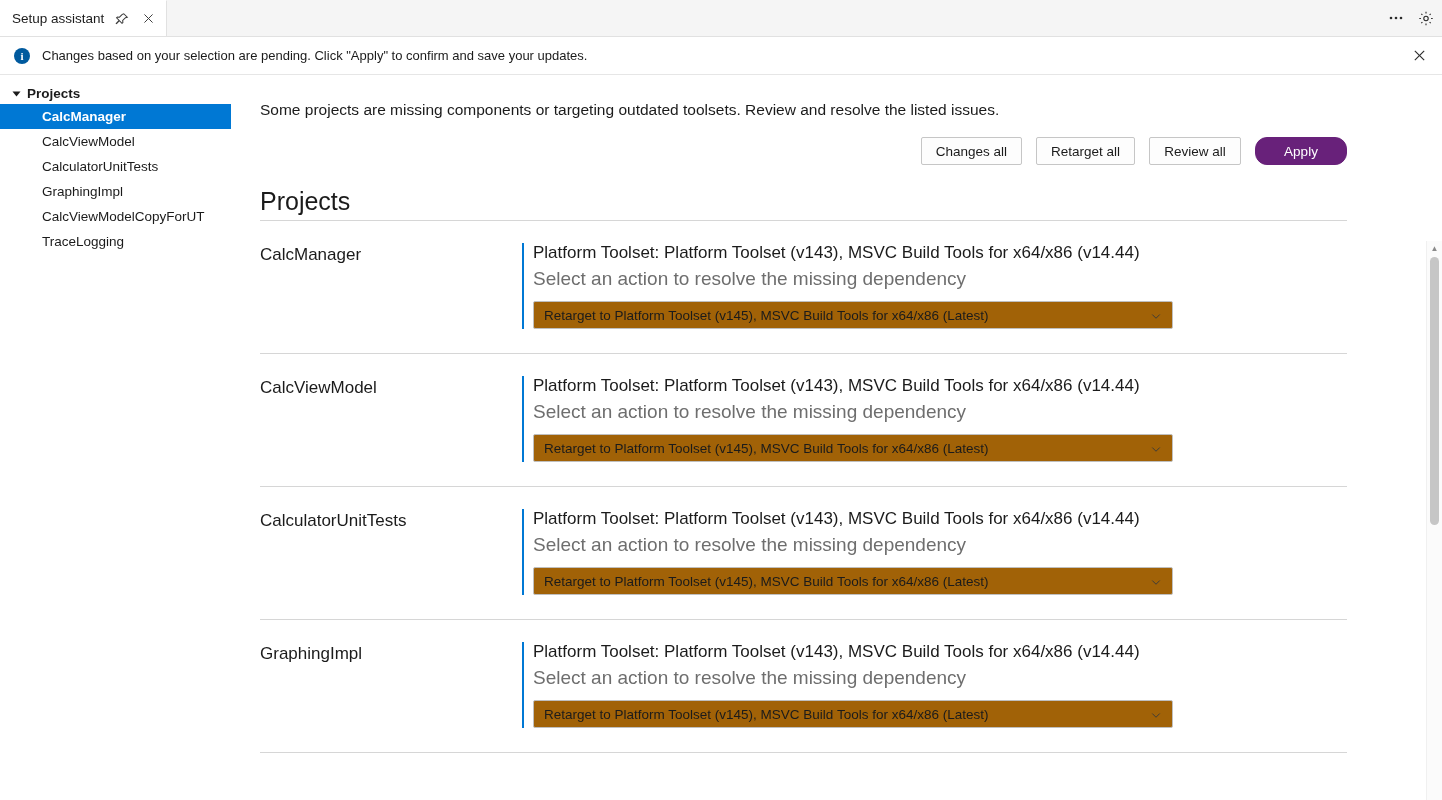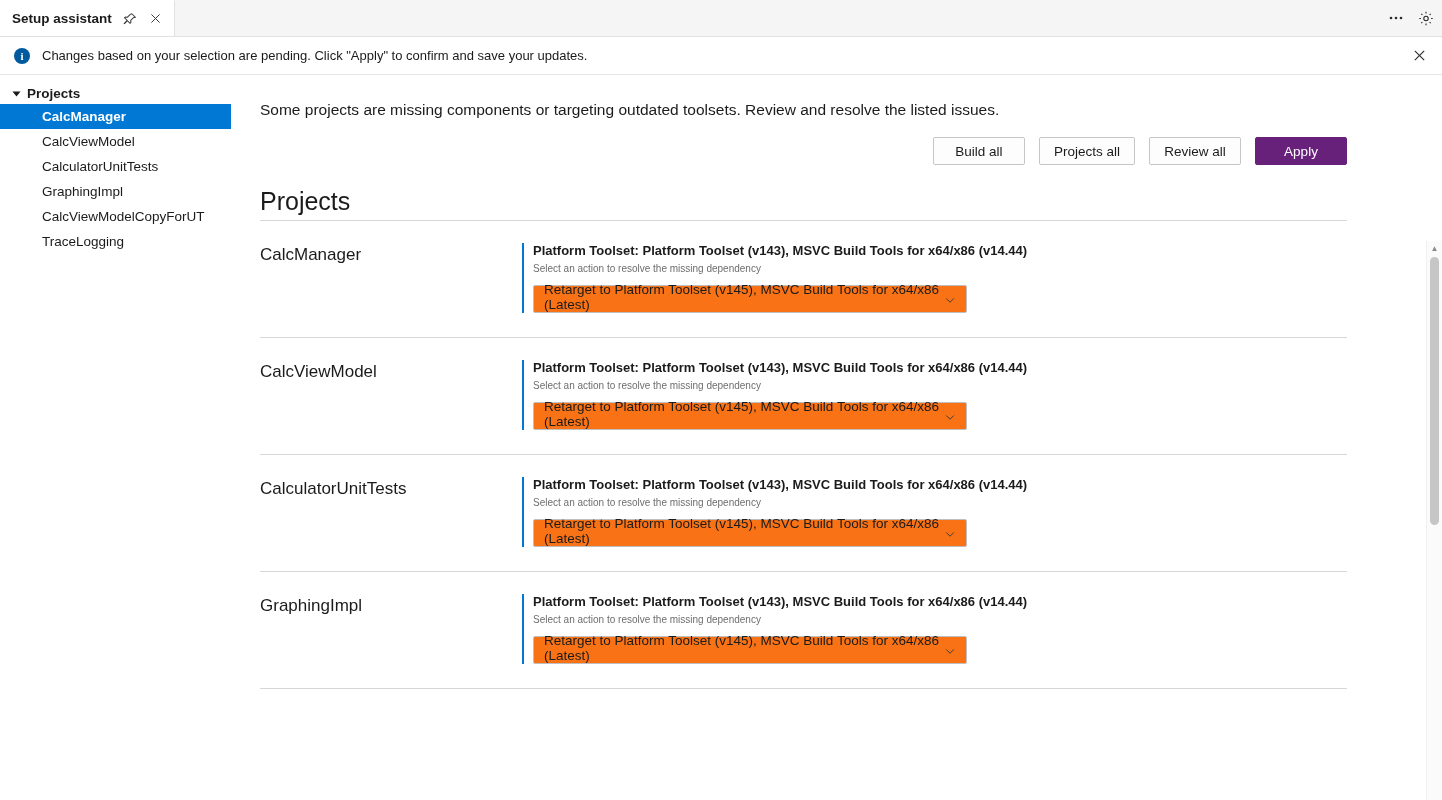--- a/index.html
+++ b/index.html
@@ -39,21 +39,21 @@
     gap: 10px;
     padding: 0 10px 0 12px;
     background: #ffffff;
     border-right: 1px solid #e1e1e1;
     border-top: 1px solid #ffffff;
     height: 36px;
     box-sizing: border-box;
   }
   .tab-title {
     font-size: 13.5px;
-    font-weight: bold;
+    font-weight: normal;
     color: #1b1b1b;
     white-space: nowrap;
   }
   .tab-icon {
     width: 16px;
     height: 16px;
     display: inline-flex;
     align-items: center;
     justify-content: center;
     color: #3b3b3b;
@@ -198,20 +198,21 @@
     color: #1b1b1b;
     background: #fdfdfd;
     border: 1px solid #c6c6c6;
     border-radius: 2px;
     cursor: pointer;
   }
   .btn.primary {
     background: #68217a;
     border-color: #68217a;
     color: #ffffff;
+    border-radius: 12px;
   }
   .section-title {
     font-size: 25px;
     font-weight: normal;
     color: #1b1b1b;
     margin-top: 22px;
     padding-bottom: 4px;
   }
   .divider {
     border-top: 1px solid #d6d6d6;
@@ -227,39 +228,39 @@
     min-width: 262px;
     font-size: 17px;
     color: #1b1b1b;
     padding-top: 2px;
   }
   .issue {
     border-left: 2px solid #0078d4;
     padding-left: 9px;
   }
   .issue-title {
-    font-size: 13px;
-    font-weight: bold;
+    font-size: 17px;
+    font-weight: normal;
     color: #1b1b1b;
     margin-bottom: 5px;
   }
   .issue-sub {
-    font-size: 10px;
+    font-size: 19px;
     color: #6e6e6e;
     margin-bottom: 11px;
   }
   .select {
     position: relative;
-    width: 434px;
+    width: 640px;
     height: 28px;
     border: 1px solid #bfbfbf;
     border-radius: 2px;
-    background: #f97316;
-    display: flex;
-    align-items: flex-end;
+    background: #a16207;
+    display: flex;
+    align-items: center;
     padding: 0 10px;
     box-sizing: border-box;
     font-size: 13.5px;
     color: #1b1b1b;
     cursor: pointer;
   }
   .select .chev {
     position: absolute;
     right: 10px;
     top: 0;
@@ -373,22 +374,22 @@
         <span>TraceLogging</span>
       </div>
     </div>
 
     <div class="main">
       <div class="main-inner">
 
         <div class="lead">Some projects are missing components or targeting outdated toolsets. Review and resolve the listed issues.</div>
 
         <div class="button-row">
-          <button class="btn">Build all</button>
-          <button class="btn">Projects all</button>
+          <button class="btn">Changes all</button>
+          <button class="btn">Retarget all</button>
           <button class="btn">Review all</button>
           <button class="btn primary">Apply</button>
         </div>
 
         <div class="section-title">Projects</div>
         <div class="divider"></div>
 
         <div class="project-row">
           <div class="project-name">CalcManager</div>
           <div class="issue">

